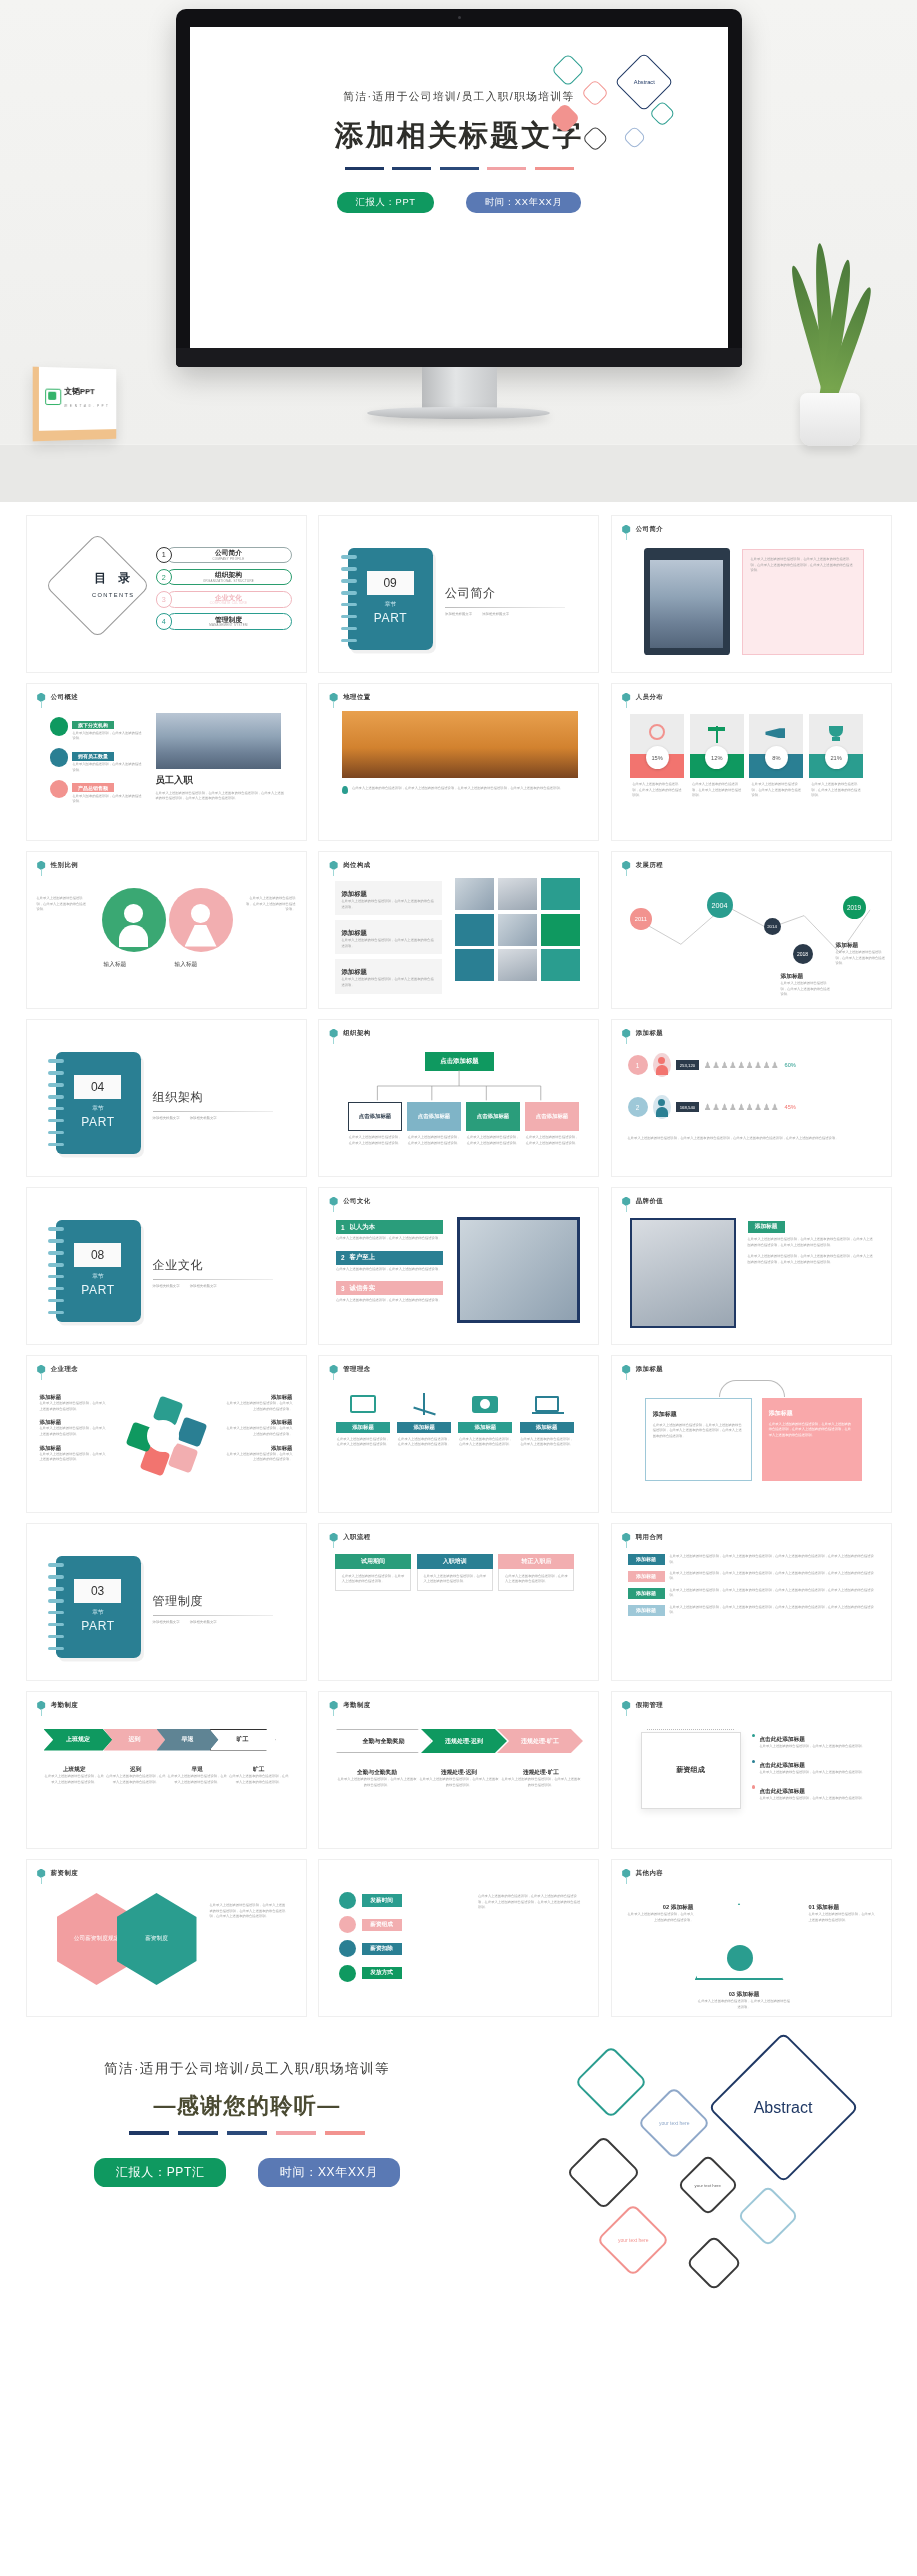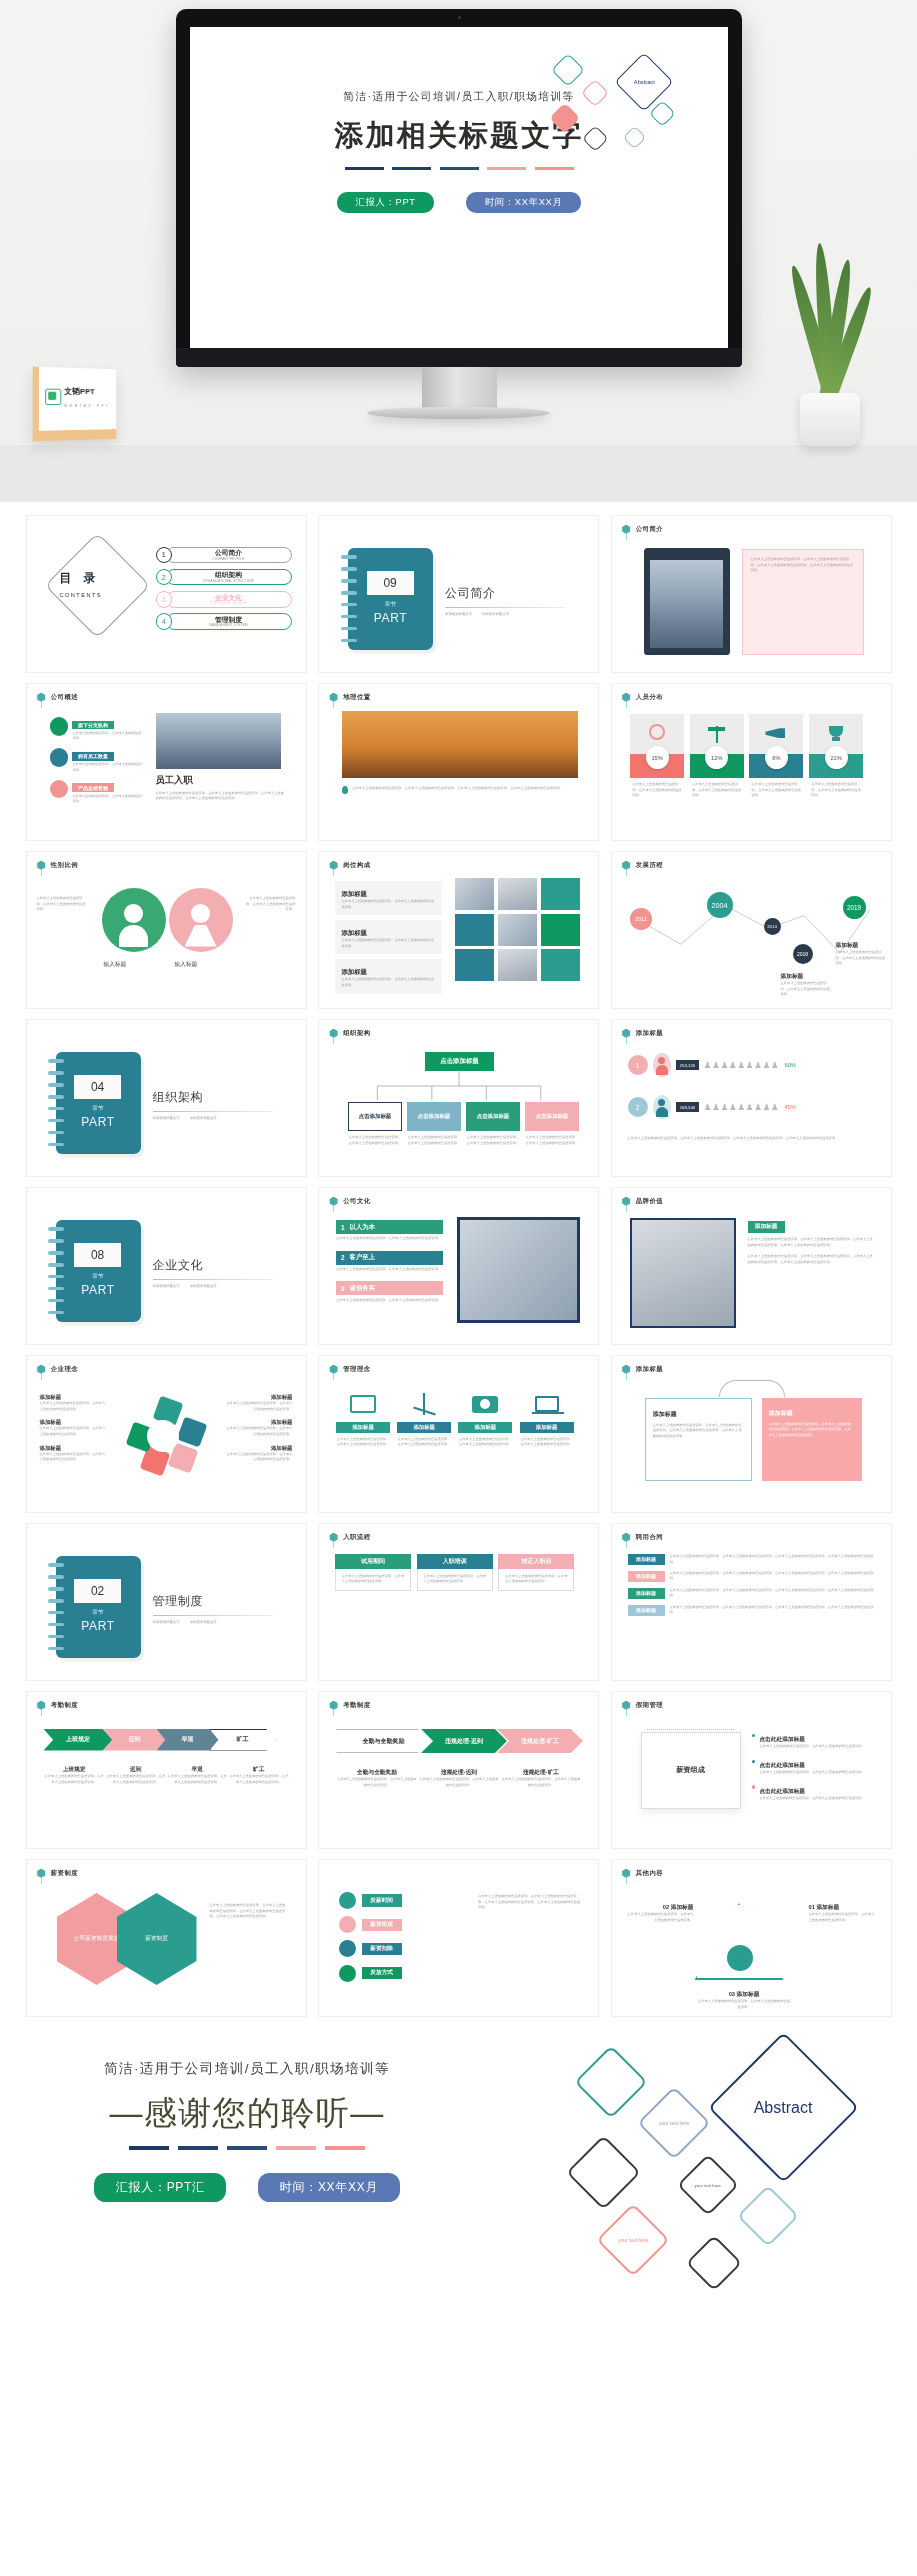--- a/index.html
+++ b/index.html
@@ -90,21 +90,21 @@
   .nb-cn { position:absolute; left:0; right:0; top:53px; text-align:center; font-size:5.7px; color:#cfeaf2; }
   .nb-en { position:absolute; left:0; right:0; top:63px; text-align:center; font-size:12px; color:#eaf7fa; letter-spacing:0.7px; }
   .nb-side { position:absolute; left:126px; top:69px; width:129px; }
   .nb-side .ph-title { font-size:12px; }
   .nb-rule { width:120px; height:0.7px; background:linear-gradient(90deg,#bbb,#eee); margin:5px 0 4.3px; }
   .nb-bul { display:flex; gap:10px; }
   .nb-bul span { font-size:3.4px; color:#9b9b9b; }
 
   
   .toc-dia { position:absolute; left:33px; top:32px; width:75px; height:75px; border:0.7px solid #999; border-radius:8.6px; transform:rotate(45deg); }
-  .toc-lab { position:absolute; left:33px; top:54px; width:75px; text-align:left; }
+  .toc-lab { position:absolute; left:33px; top:54px; width:75px; text-align:right; }
   .toc-lab b { font-size:12px; letter-spacing:4.3px; color:#1f2a36; display:block; }
   .toc-lab i { font-size:5.7px; letter-spacing:1.4px; color:#1f2a36; font-style:normal; }
   .toc-list { position:absolute; left:129px; top:30px; width:136px; }
   .toc-item { position:relative; height:18.6px; margin-bottom:3.6px; }
   .toc-num { position:absolute; left:0; top:0.7px; width:16.5px; height:16.5px; border-radius:50%; border:1.1px solid #333;
              display:flex; align-items:center; justify-content:center; font-size:7.2px; color:#333; background:#fff; z-index:2; }
   .toc-pill { position:absolute; left:10px; top:0.7px; right:0; height:16.5px; border:0.7px solid #bbb; border-radius:8.6px;
               display:flex; flex-direction:column; align-items:center; justify-content:center; }
   .toc-pill b { font-size:6.8px; color:#333; font-weight:600; line-height:1.1; }
   .toc-pill i { font-size:2.9px; color:#8b8b8b; font-style:normal; letter-spacing:0.3px; }
@@ -119,21 +119,21 @@
   .pinkbox { background:#fdeaec; border:0.7px solid #f6c6cd; }
   .greybox { background:#f4f4f4; }
 
   .chev { position:absolute; height:21.5px; display:flex; align-items:center; justify-content:center;
           color:#fff; font-size:6px; font-weight:700;
           clip-path:polygon(0 0, 86% 0, 100% 50%, 86% 100%, 0 100%, 14% 50%); }
 
   .closing { position:relative; width:917px; height:301px; background:#fff; }
   .cl-left { position:absolute; left:0; top:33px; width:494px; text-align:center; }
   .cl-sub { font-size:13.6px; letter-spacing:1.4px; color:#3a3a38; }
-  .cl-main { margin-top:13px; font-size:33px; font-weight:400; color:#4a4a32; letter-spacing:1.4px; }
+  .cl-main { margin-top:13px; font-size:22px; font-weight:700; color:#4a4a32; letter-spacing:1.4px; }
   .cl-rules { margin:10px auto 0; width:236px; display:flex; justify-content:space-between; }
   .cl-rules i { display:block; height:3.6px; width:40px; }
   .cl-badges { margin-top:23px; display:flex; justify-content:center; gap:32px; }
   .cl-badge { padding:6.4px 21.5px; border-radius:11.5px; color:#fff; font-size:12px; letter-spacing:0.7px; }
   .cl-right { position:absolute; right:29px; top:14.3px; width:373px; height:272px; }
   .cl-dia { position:absolute; transform:rotate(45deg); border-radius:7.2px; }
   .cl-dia span { display:block; transform:rotate(-45deg); text-align:center; }
 </style>
 </head>
 <body>
@@ -707,21 +707,21 @@
         <div class="nb-rings">
           <i></i>
             <i></i>
             <i></i>
             <i></i>
             <i></i>
             <i></i>
             <i></i>
             <i></i>
         </div>
-        <div class="nb-num">02</div>
+        <div class="nb-num">03</div>
         <div class="nb-cn">章节</div>
         <div class="nb-en">PART</div>
       </div>
       <div class="nb-side">
         <div class="ph-title">管理制度</div>
         <div class="nb-rule"></div>
         <div class="nb-bul">
           <span>添加相关标题文字</span>
           <span>添加相关标题文字</span>
         </div>

